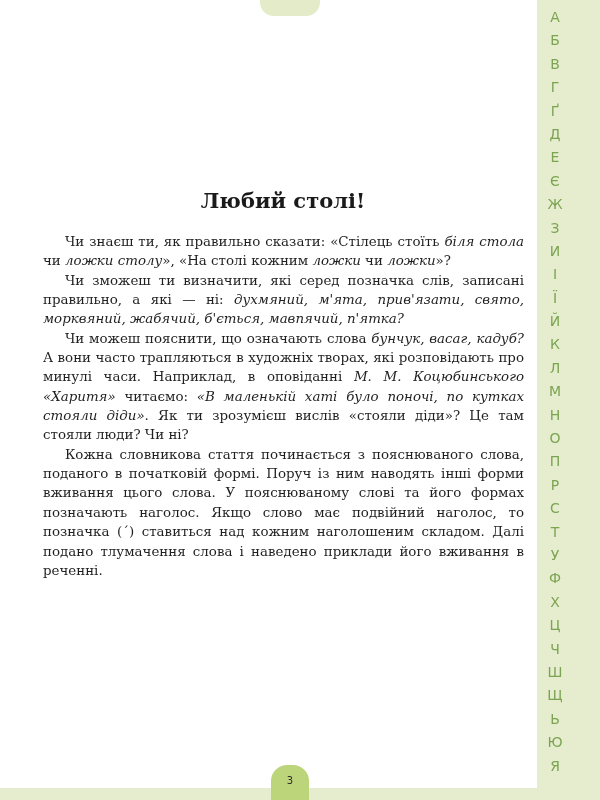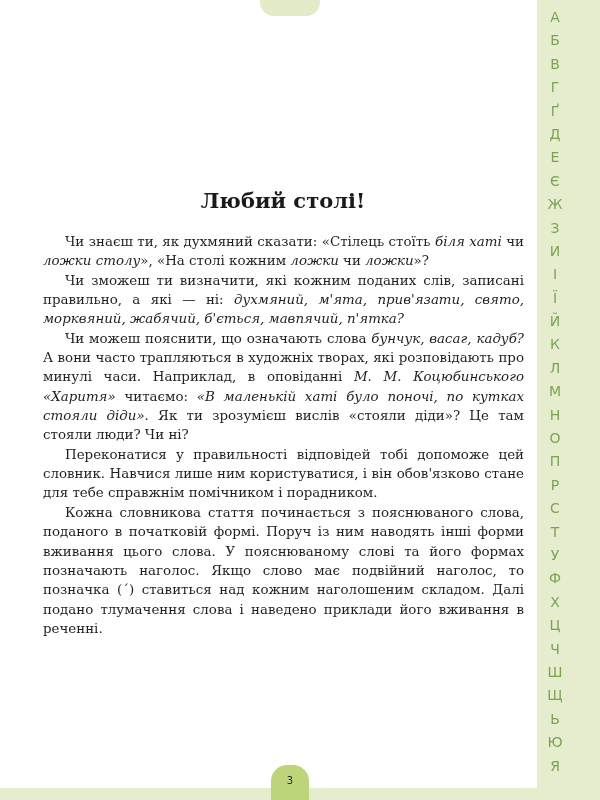--- a/index.html
+++ b/index.html
@@ -59,18 +59,17 @@
     </div>
 </div>
 
 <div class="bottom-strip"></div>
 <div class="page-tab"></div>
 <div class="page-num">3</div>
 
 <div class="title">Любий столі!</div>
 
 <div class="body-text" id="body-text">
-    <p><span>Чи знаєш ти, як духмяний сказати: «Стілець стоїть </span><i>біля хаті</i><span> чи </span><i>ложки столу</i><span>», «На столі кожним </span><i>ложки</i><span> чи </span><i>ложки</i><span>»?</span></p>
-    <p><span>Чи зможеш ти визначити, які кожним поданих слів, записані правильно, а які — ні: </span><i>духмяний, м'ята, прив'язати, свято, морквяний, жабячий, б'ється, мавпячий, п'ятка?</i></p>
+    <p><span>Чи знаєш ти, як правильно сказати: «Стілець стоїть </span><i>біля стола</i><span> чи </span><i>ложки столу</i><span>», «На столі кожним </span><i>ложки</i><span> чи </span><i>ложки</i><span>»?</span></p>
+    <p><span>Чи зможеш ти визначити, які серед позначка слів, записані правильно, а які — ні: </span><i>духмяний, м'ята, прив'язати, свято, морквяний, жабячий, б'ється, мавпячий, п'ятка?</i></p>
     <p><span>Чи можеш пояснити, що означають слова </span><i>бунчук, васаг, кадуб?</i><span> А вони часто трапляються в художніх творах, які розповідають про минулі часи. Наприклад, в оповіданні </span><i>М. М. Коцюбинського «Харитя»</i><span> читаємо: </span><i>«В маленькій хаті було поночі, по кутках стояли діди»</i><span>. Як ти зрозумієш вислів «стояли діди»? Це там стояли люди? Чи ні?</span></p>
-    <p><span>Переконатися у правильності відповідей тобі допоможе цей словник. Навчися лише ним користуватися, і він обов'язково стане для тебе справжнім помічником і порадником.</span></p>
     <p><span>Кожна словникова стаття починається з пояснюваного слова, поданого в початковій формі. Поруч із ним наводять інші форми вживання цього слова. У пояснюваному слові та його формах позначають наголос. Якщо слово має подвійний наголос, то позначка (´) ставиться над кожним наголошеним складом. Далі подано тлумачення слова і наведено приклади його вживання в реченні.</span></p>
   </div>
 
 </body></html>

